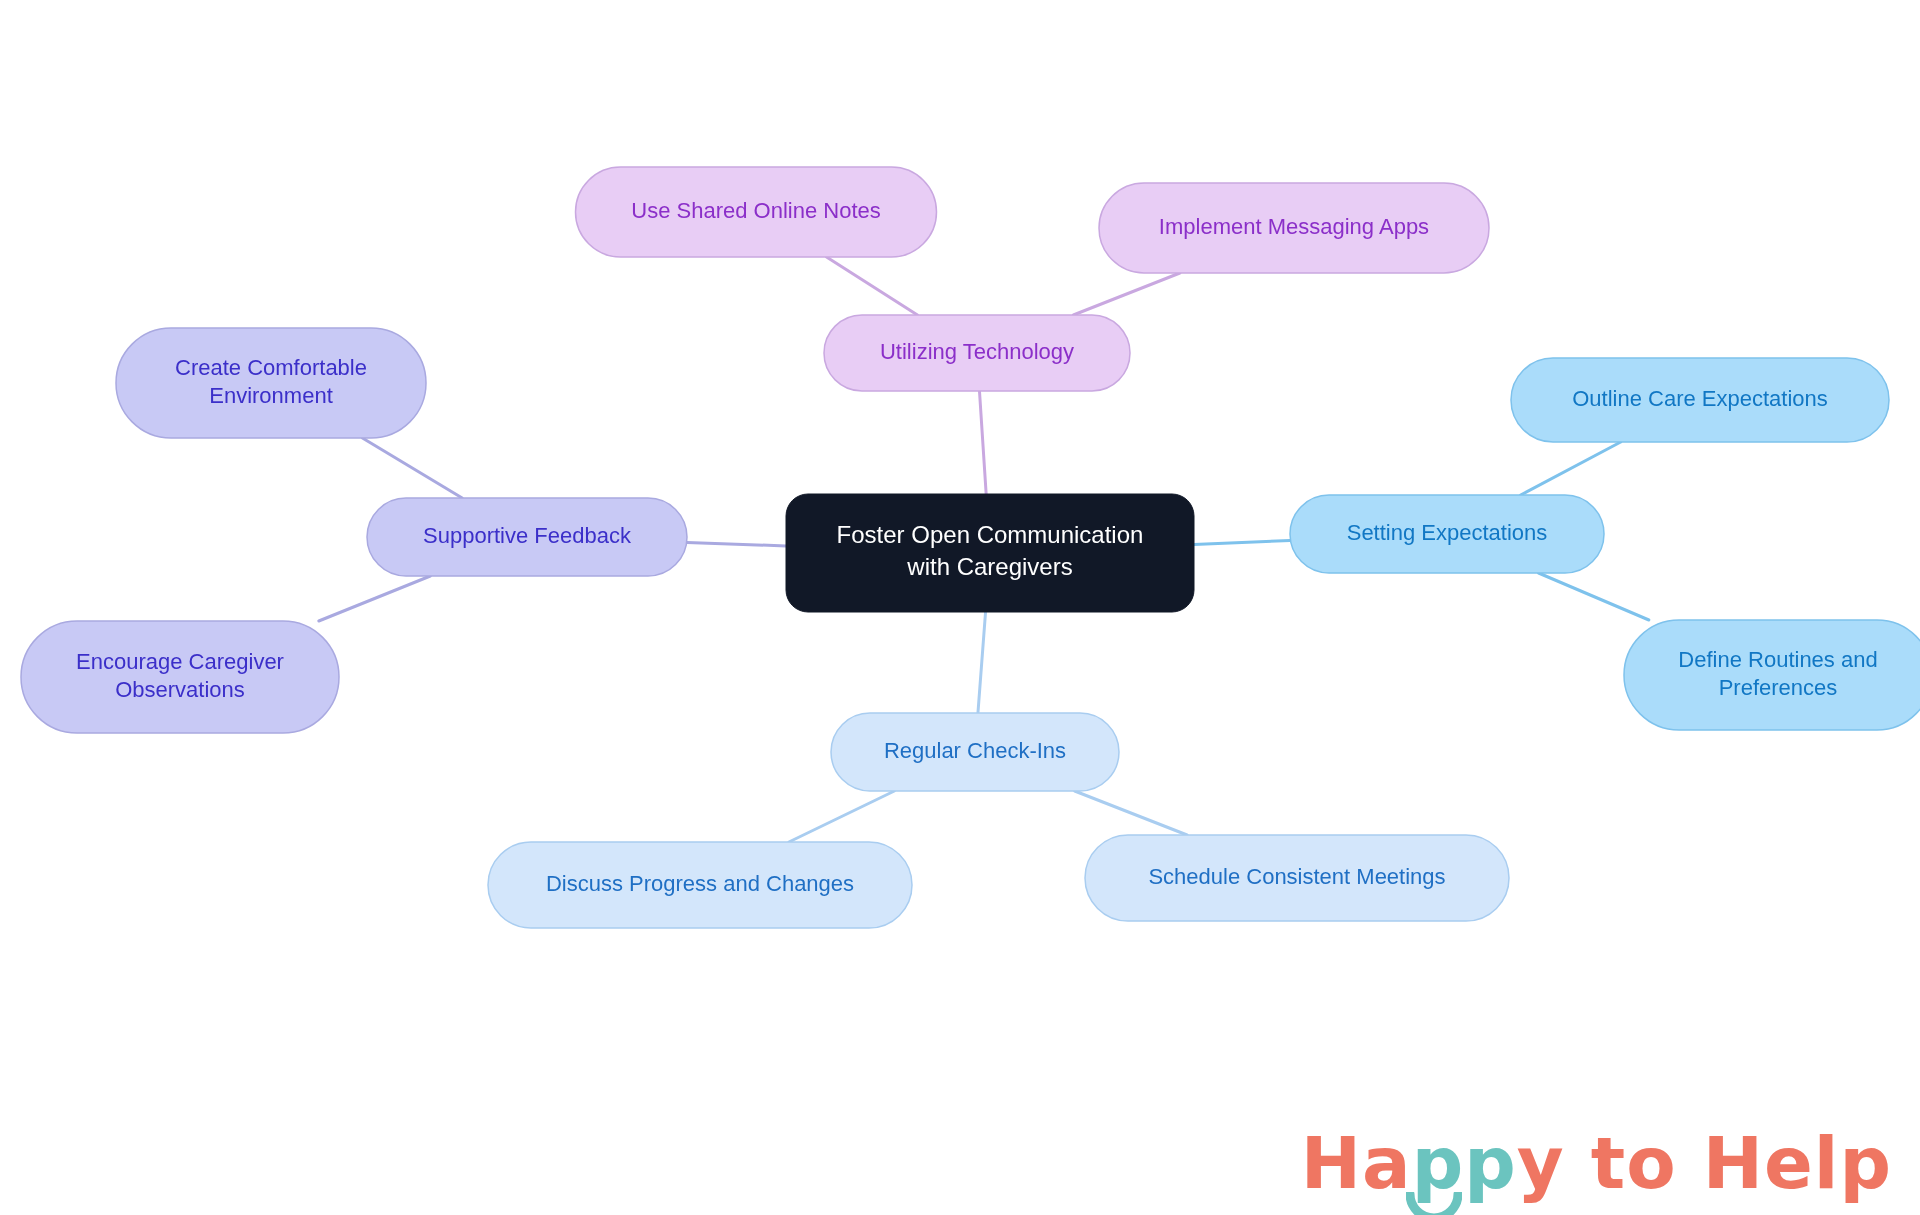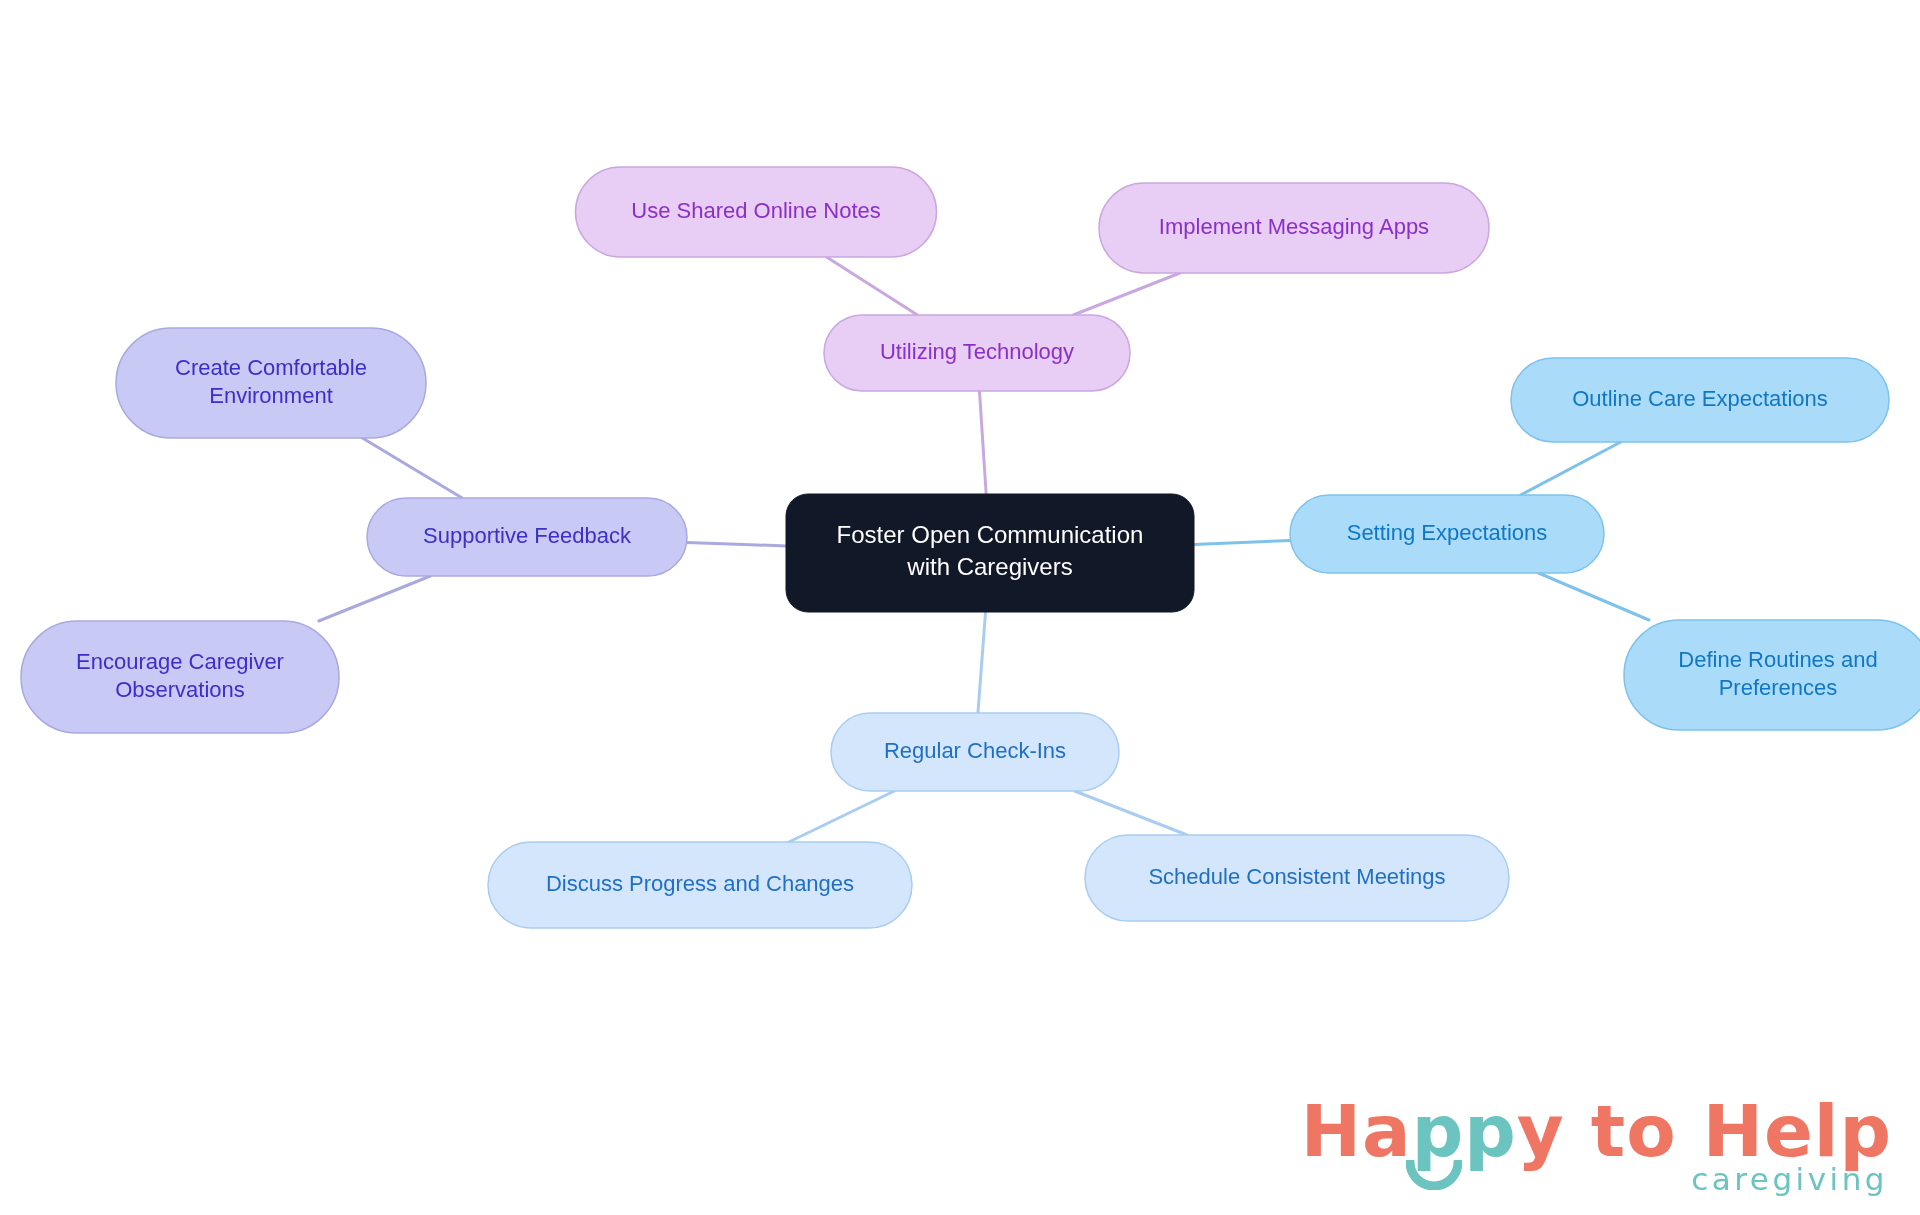--- a/index.html
+++ b/index.html
@@ -142,14 +142,13 @@
     </g>
 </svg>
 
 <div id="logo">
   <div id="logo-main">
     <span style="color: rgb(239, 118, 98);">Ha</span><span style="color: rgb(107, 196, 191);">pp</span><span style="color: rgb(239, 118, 98);">y</span><span style="color: rgb(239, 118, 98);"> to </span><span style="color: rgb(239, 118, 98);">He</span><span style="color: rgb(239, 118, 98);">lp</span>
     <svg class="smile" viewBox="0 0 56 30">
       <path d="M4 2 A 24 24 0 0 0 52 2" fill="none" stroke-width="9" stroke-linecap="round" stroke="#6bc4bf"></path>
     </svg>
   </div>
-  <div id="logo-sub" style="color: rgb(107, 196, 191);">caregiving</div>
 </div>
 
 </body></html>

